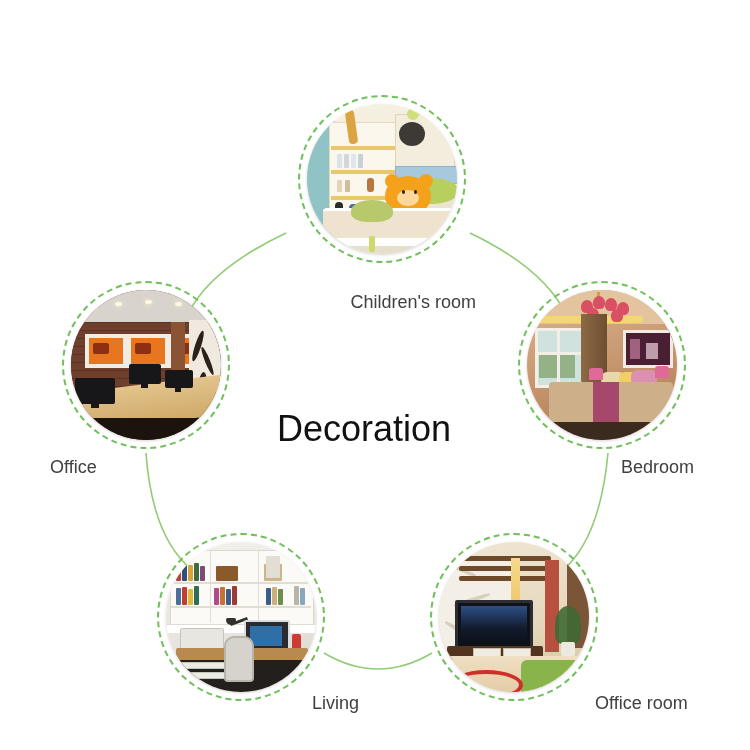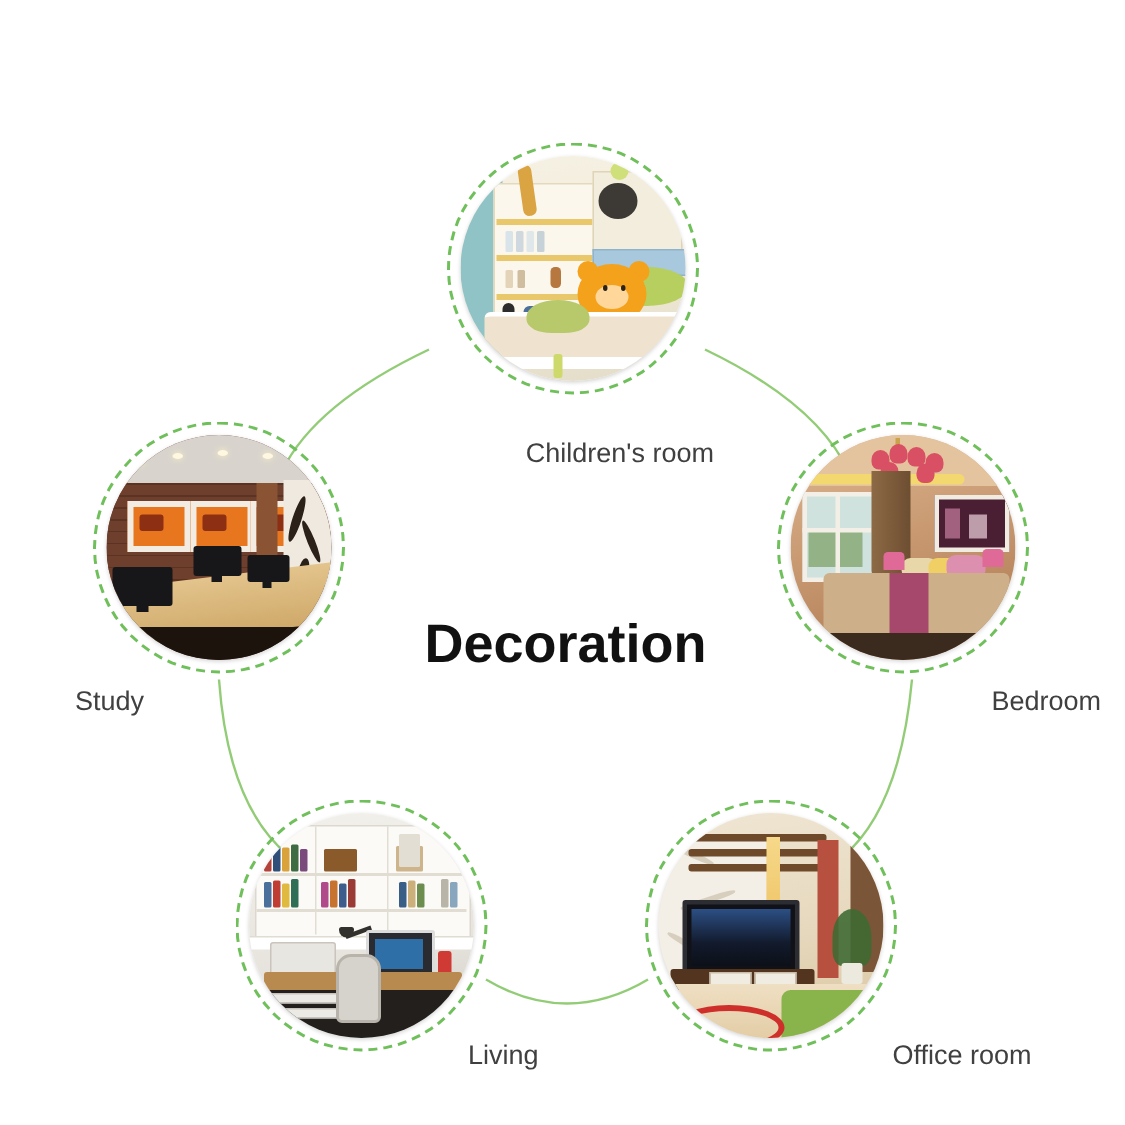--- a/index.html
+++ b/index.html
@@ -57,26 +57,26 @@
     position: absolute;
     left: 0;
     top: 0;
     width: 750px;
     height: 677px;
   }
 
   
   #center-title {
     position: absolute;
-    left: 177px;
+    left: 164px;
     top: 335px;
     width: 400px;
     text-align: center;
     font-family: "Liberation Sans", sans-serif;
-    font-weight: bold;
+    font-weight: normal;
     font-size: 36px;
     color: #111111;
     white-space: nowrap;
   }
 
   
   .node {
     position: absolute;
     width: 168px;
     height: 168px;
@@ -118,21 +118,21 @@
 
   
   #node-children { left: 298px; top: 22px; }
   #node-bedroom  { left: 518px; top: 208px; }
   #node-living   { left: 430px; top: 460px; }
   #node-study    { left: 157px; top: 460px; }
   #node-office   { left: 62px;  top: 208px; }
 
   
   #label-children { left: 308px; top: 219px; width: 168px; text-align: right; }
-  #label-bedroom  { left: 621px; top: 384px; margin-left: 40px; }
+  #label-bedroom  { left: 621px; top: 384px; }
   #label-living   { left: 595px; top: 620px; }
   #label-study    { left: 312px; top: 620px; }
   #label-office   { left: 50px;  top: 384px; }
 
   
 
   
   .sc-children { background: linear-gradient(170deg,#f6f2e4 0%,#efe8d5 55%,#e3dcc8 100%); }
   .sc-children .wall-left { position:absolute; left:0; top:0; width:28px; height:150px; background:#8fc3c6; }
   .sc-children .cab { position:absolute; left:22px; top:18px; width:68px; height:96px; background:#fbf7ec; border:1px solid #e4d9bd; }
@@ -429,18 +429,18 @@
           <div class="mon" style="left:4px;top:88px;width:40px;height:26px;"></div>
           <div class="monstand" style="left:20px;top:112px;width:8px;height:6px;"></div>
           <div class="mon" style="left:58px;top:74px;width:32px;height:20px;"></div>
           <div class="monstand" style="left:70px;top:92px;width:7px;height:6px;"></div>
           <div class="mon" style="left:94px;top:80px;width:28px;height:18px;"></div>
           <div class="monstand" style="left:104px;top:96px;width:6px;height:6px;"></div>
           <div class="darkfloor"></div>
         </div>
       </div>
     </div>
-    <div class="node-label" id="label-office">Study</div>
+    <div class="node-label" id="label-office">Office</div>
 
     <div id="center-title">Decoration</div>
 
   </div>
 </div>
 
 </body></html>

